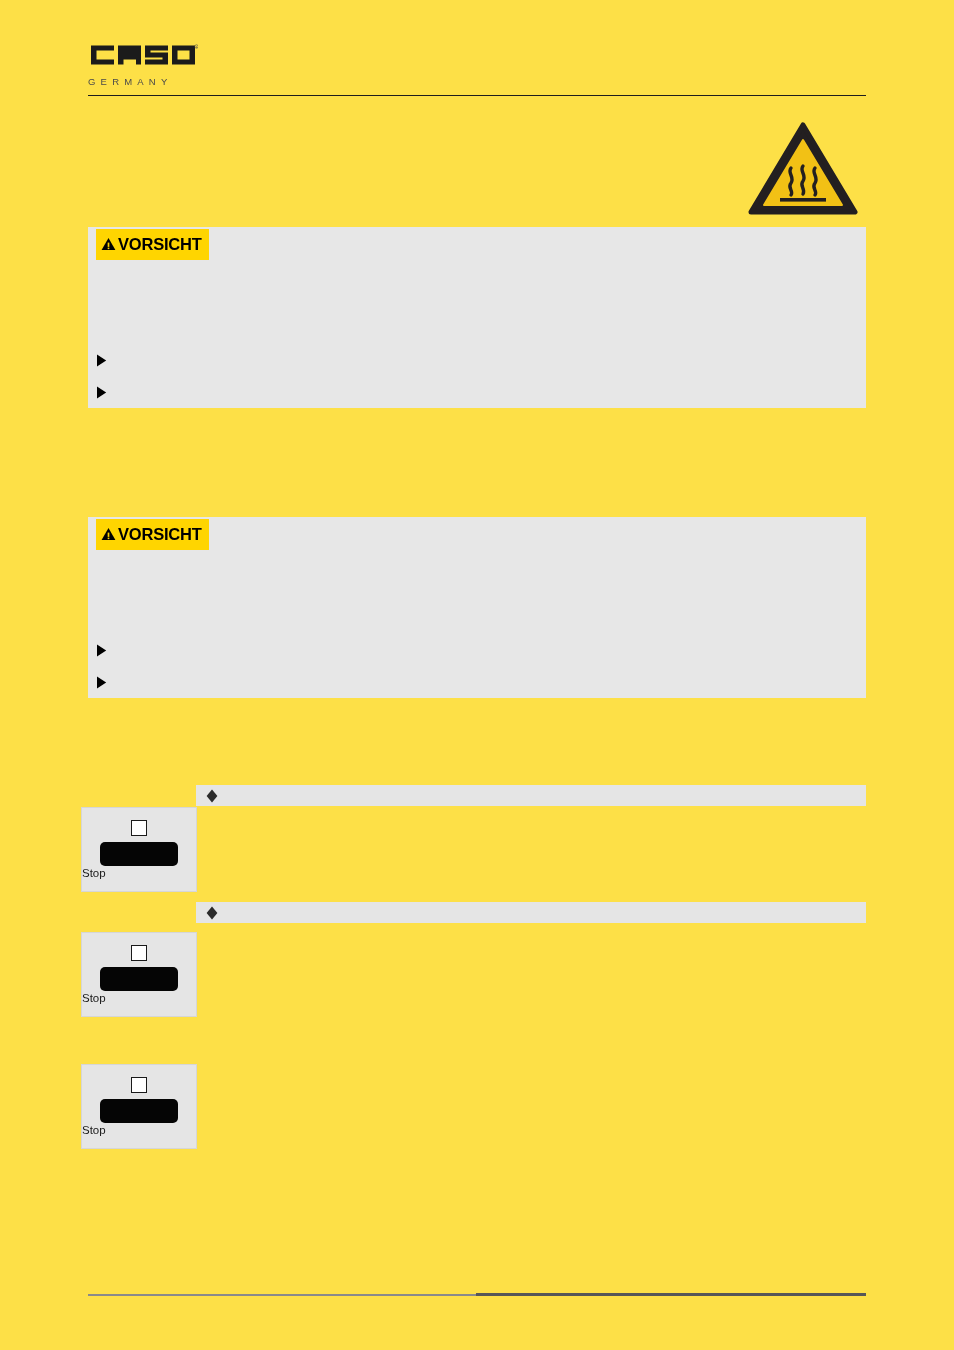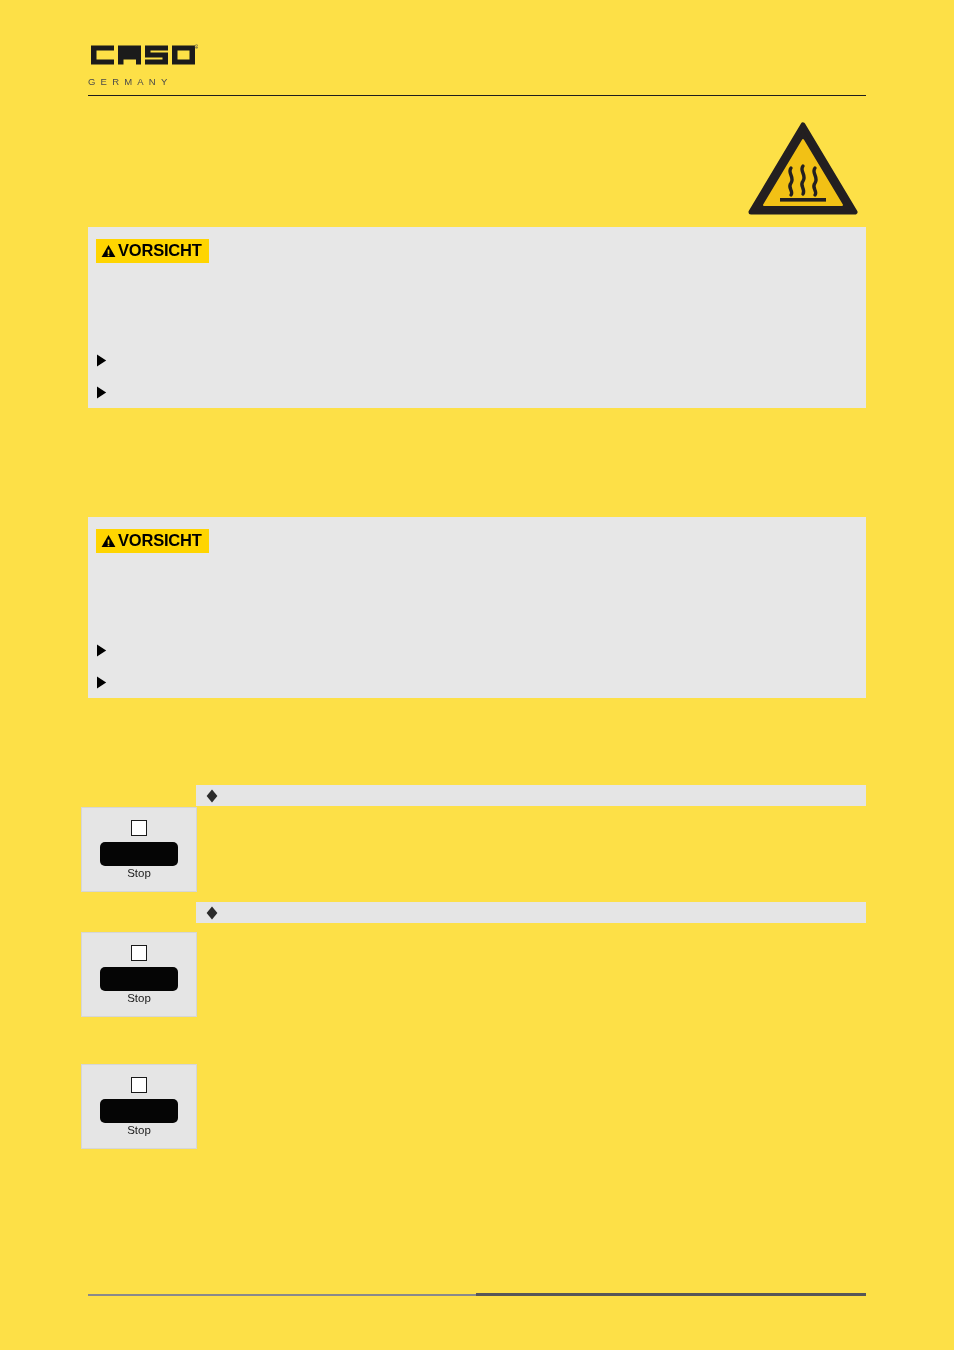--- a/index.html
+++ b/index.html
@@ -79,27 +79,27 @@
     width: 778px;
     background: #e7e7e7;
   }
 
   .warning-box.box-1 { top: 227px; height: 181px; }
   .warning-box.box-2 { top: 517px; height: 181px; }
 
   .vorsicht-tag {
     position: absolute;
     left: 8px;
-    top: 12px;
+    top: 2px;
     display: inline-flex;
     align-items: center;
     gap: 2px;
     background: #ffd500;
     padding: 2px 7px 3px 5px;
-    height: 24px;
+    height: 31px;
     box-sizing: border-box;
   }
 
   .vorsicht-tri {
     display: block;
     width: 15px;
     height: 14px;
     flex: 0 0 auto;
   }
 
@@ -189,21 +189,20 @@
     height: 24px;
     background: #050505;
     border-radius: 5px;
   }
 
   .panel-key-label {
     position: absolute;
     left: 0;
     right: 0;
     top: 60px;
-    text-align: center;
     font-family: "Liberation Sans", sans-serif;
     font-size: 11.5px;
     color: #1a1a1a;
     line-height: 1;
   }
 
   
   .diamond-bar {
     position: absolute;
     left: 196px;

